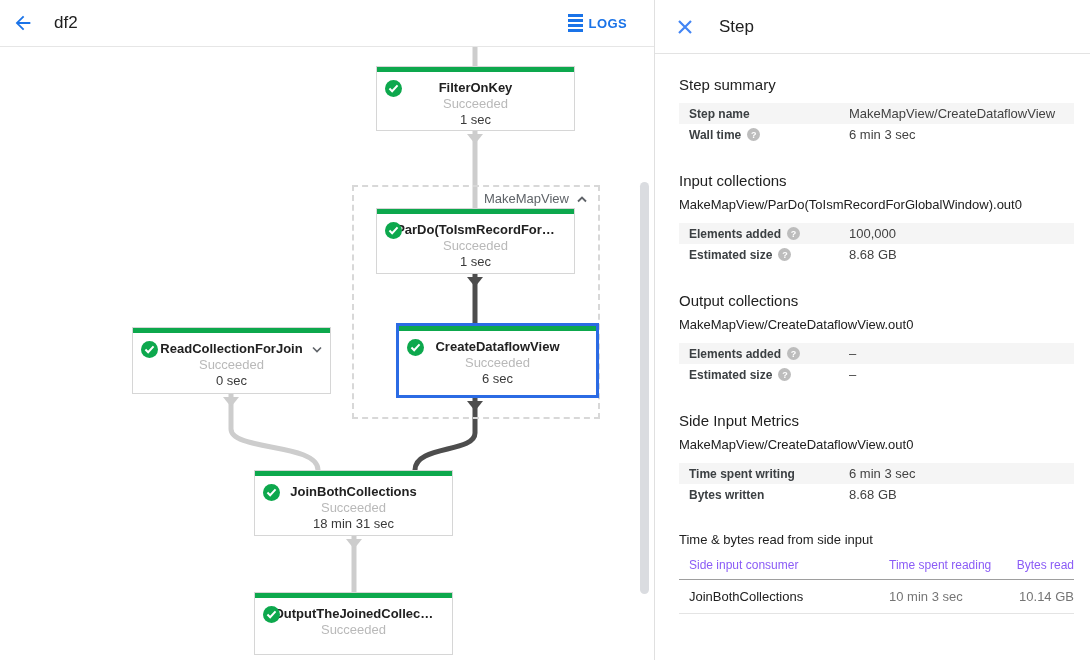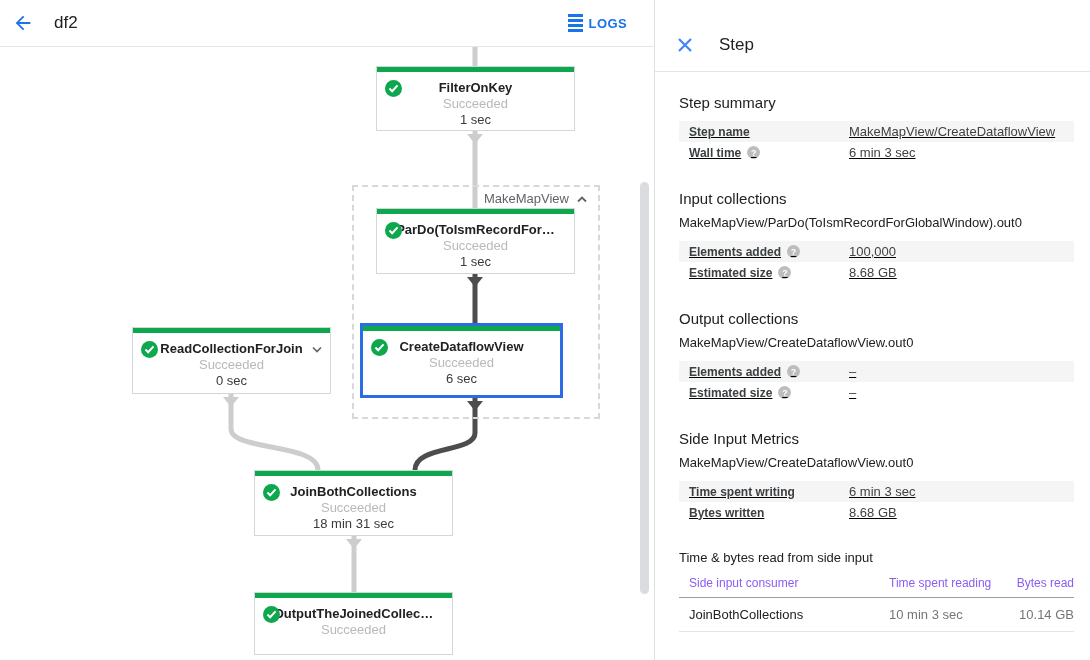--- a/index.html
+++ b/index.html
@@ -32,41 +32,41 @@
   .node .check { position:absolute; left:8px; top:13px; width:17px; height:17px; border-radius:50%;
     background:#0da84d; display:flex; align-items:center; justify-content:center; }
   .node .title { margin-top:8px; font-weight:bold; color:#212121; line-height:16px; white-space:nowrap; }
   .node .status { color:#b9b9b9; line-height:16px; }
   .node .time { color:#3a3a3a; line-height:16px; }
   .node .expand { position:absolute; right:7px; top:14px; }
 
   .n-filter { left:376px; top:19px;  width:199px; height:65px; }
   .n-pardo  { left:376px; top:161px; width:199px; height:66px; }
   .n-read   { left:132px; top:280px; width:199px; height:67px; }
-  .n-create { left:360px; top:276px; width:203px; height:75px; }
+  .n-create { left:396px; top:276px; width:203px; height:75px; }
   .n-join   { left:254px; top:423px; width:199px; height:66px; }
   .n-output { left:254px; top:545px; width:199px; height:63px; }
 
   .gscroll { position:absolute; left:640px; top:135px; width:9px; height:412px;
     background:#dadce0; border-radius:5px; cursor:pointer; }
 
   .vdivider { position:absolute; left:654px; top:0; width:1px; height:660px; background:#e0e0e0; }
 
   
-  .panel { position:absolute; left:655px; top:0; width:435px; height:496px; background:#fff;margin-top:18px; }
+  .panel { position:absolute; left:655px; top:0; width:435px; height:496px; background:#fff; }
   .panel-header { height:54px; border-bottom:1px solid #e3e3e3; display:flex; align-items:center; }
   .close-btn { width:24px; height:24px; margin-left:18px; display:flex; align-items:center;
     justify-content:center; cursor:pointer; }
   .panel-title { font-size:17px; color:#212121; margin-left:22px; }
   .panel-body { padding:22px 16px 0 24px; }
 
   .section { margin-bottom:27px; }
   .section h2 { font-size:15px; font-weight:400; color:#212121; margin-bottom:10px; }
   .collection-name { font-size:13px; color:#212121; margin:-2px 0 11px 0; }
-  .kv-row { display:flex; align-items:center; padding:3px 8px 3px 10px;text-decoration:underline; }
+  .kv-row { display:flex; align-items:center; padding:3px 8px 3px 10px; }
   .kv-row.alt { background:#f5f5f5; }
   .kv-label { width:160px; font-size:12px; font-weight:bold; color:#3c4043;
     display:flex; align-items:center; gap:6px; }
   .help { width:13px; height:13px; border-radius:50%; background:#bdbdbd; color:#fff;
     font-size:9px; font-weight:bold; display:inline-flex; align-items:center; justify-content:center;
     cursor:pointer; }
   .kv-value { flex:1; font-size:13px; color:#424242; }
 
   .subhead { font-size:13px; font-weight:normal; color:#212121; margin-bottom:6px; }
   .tbl-head { display:flex; align-items:center; padding:5px 0 7px 10px;

